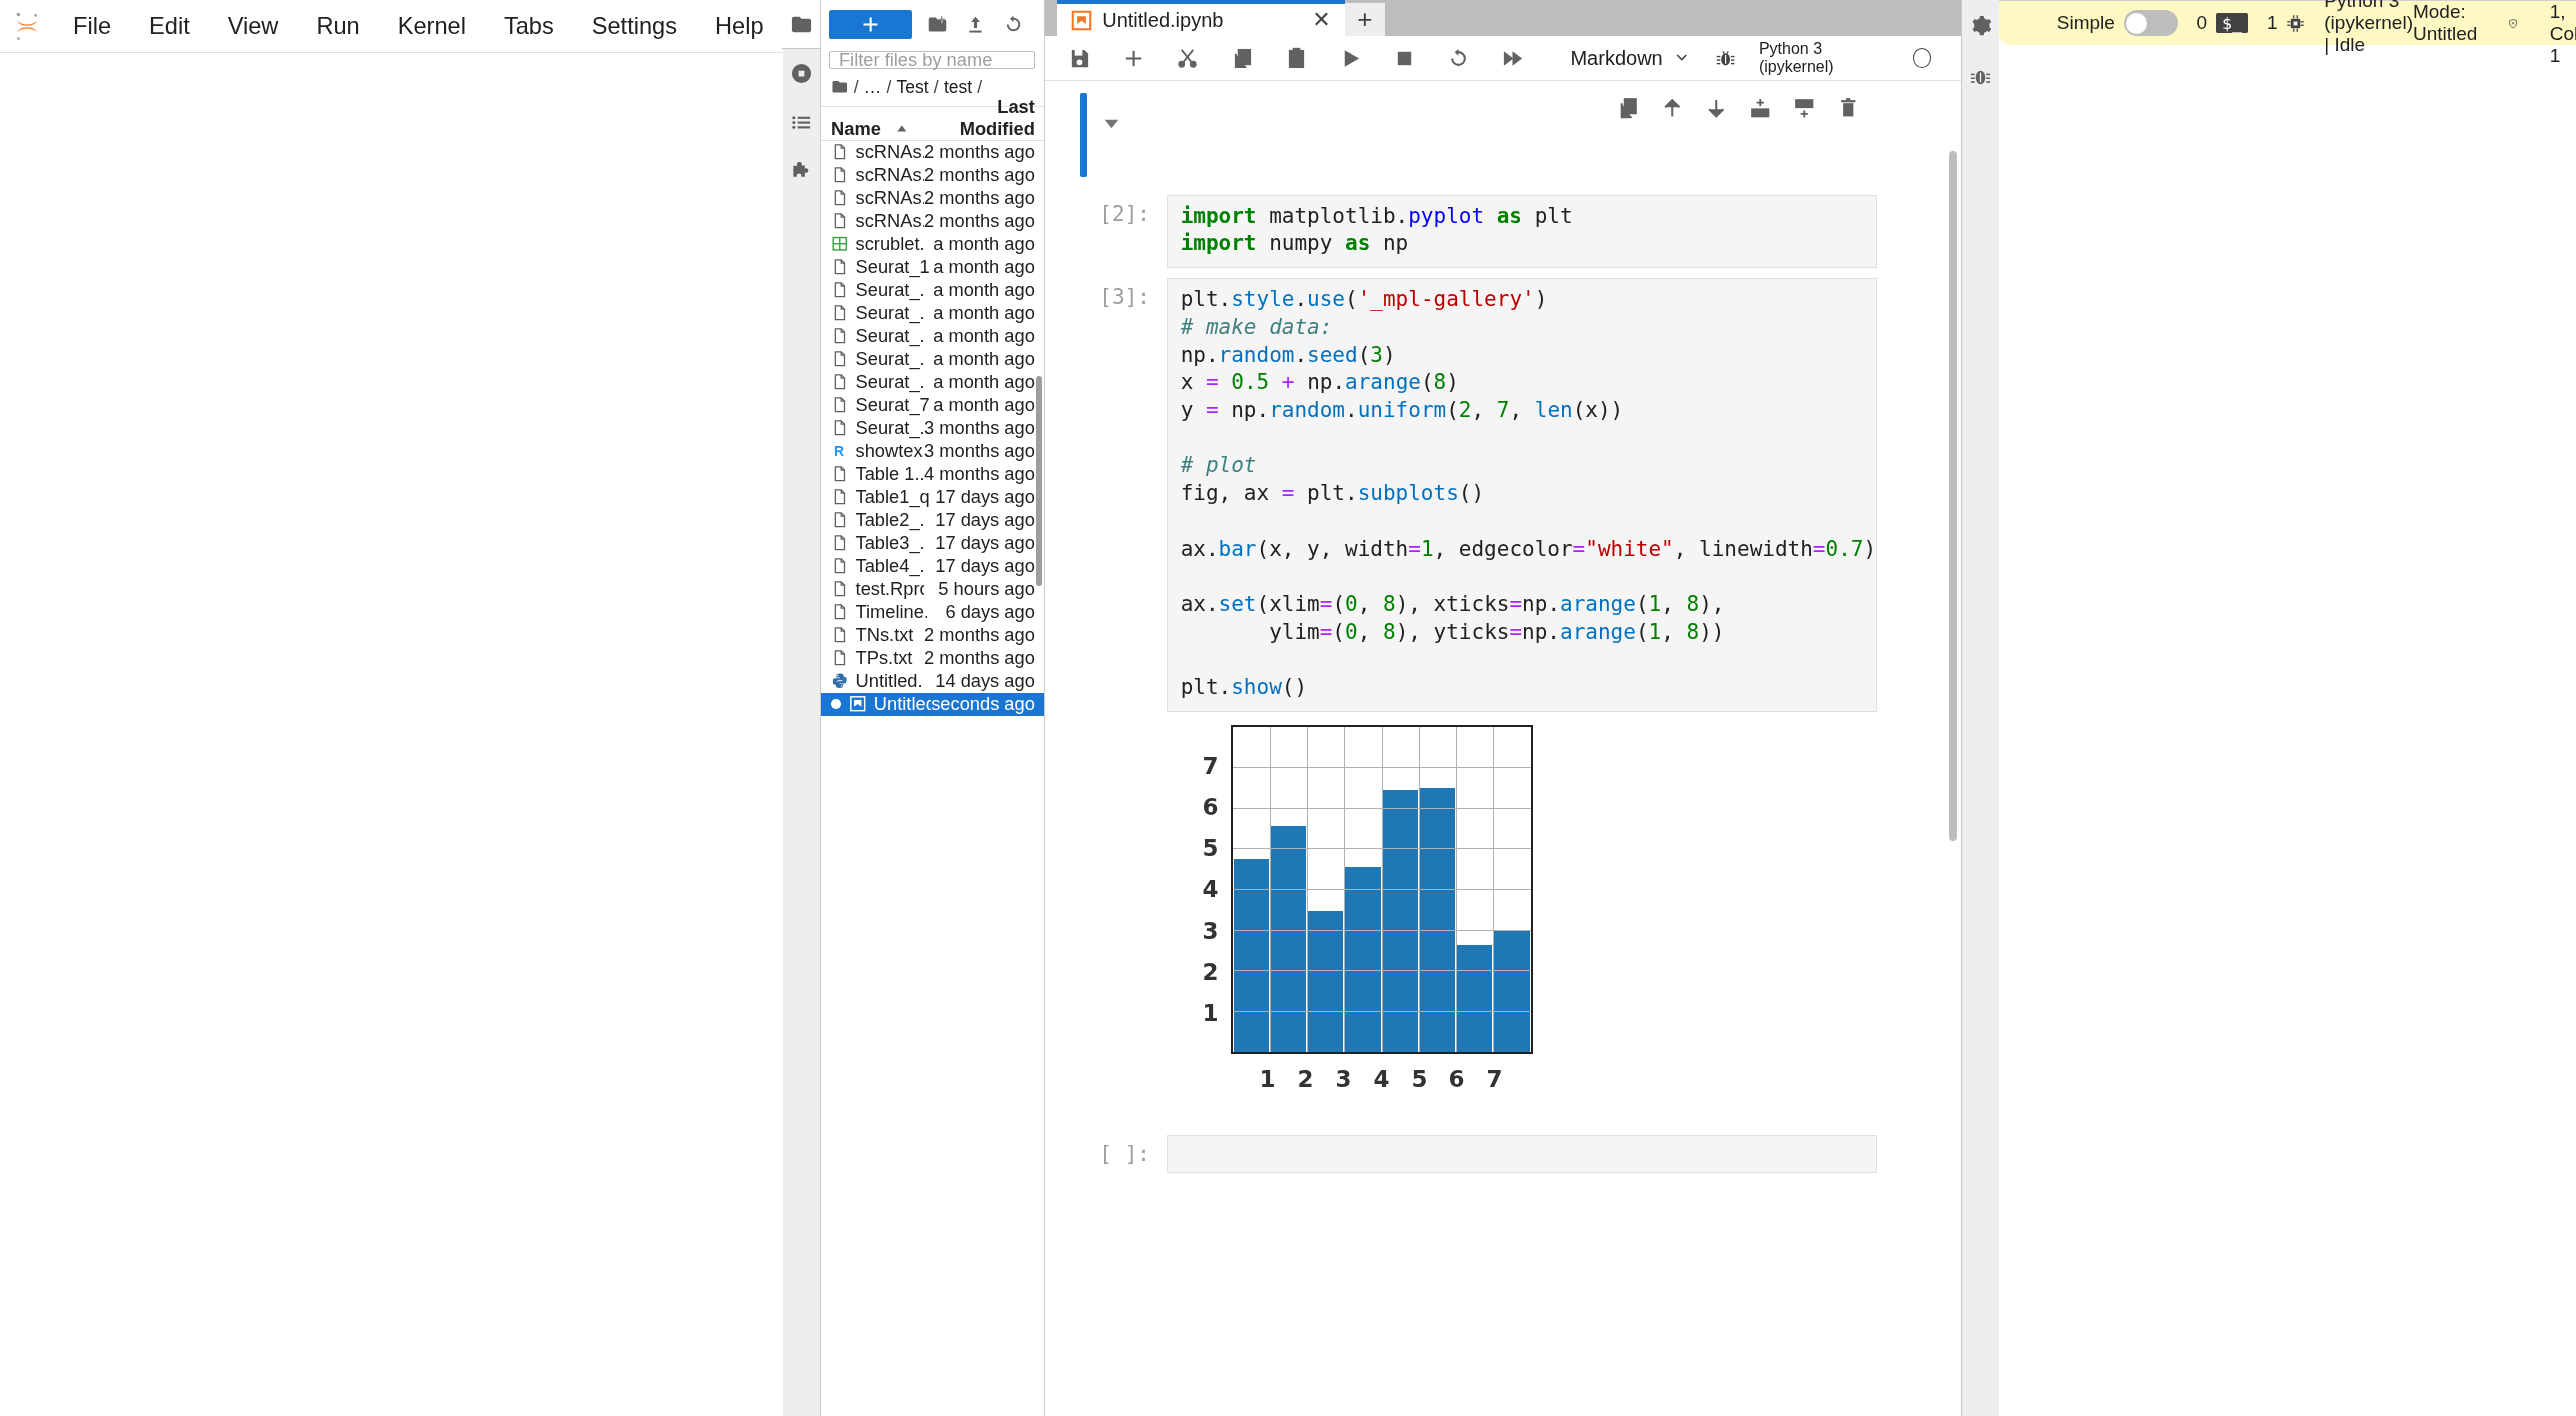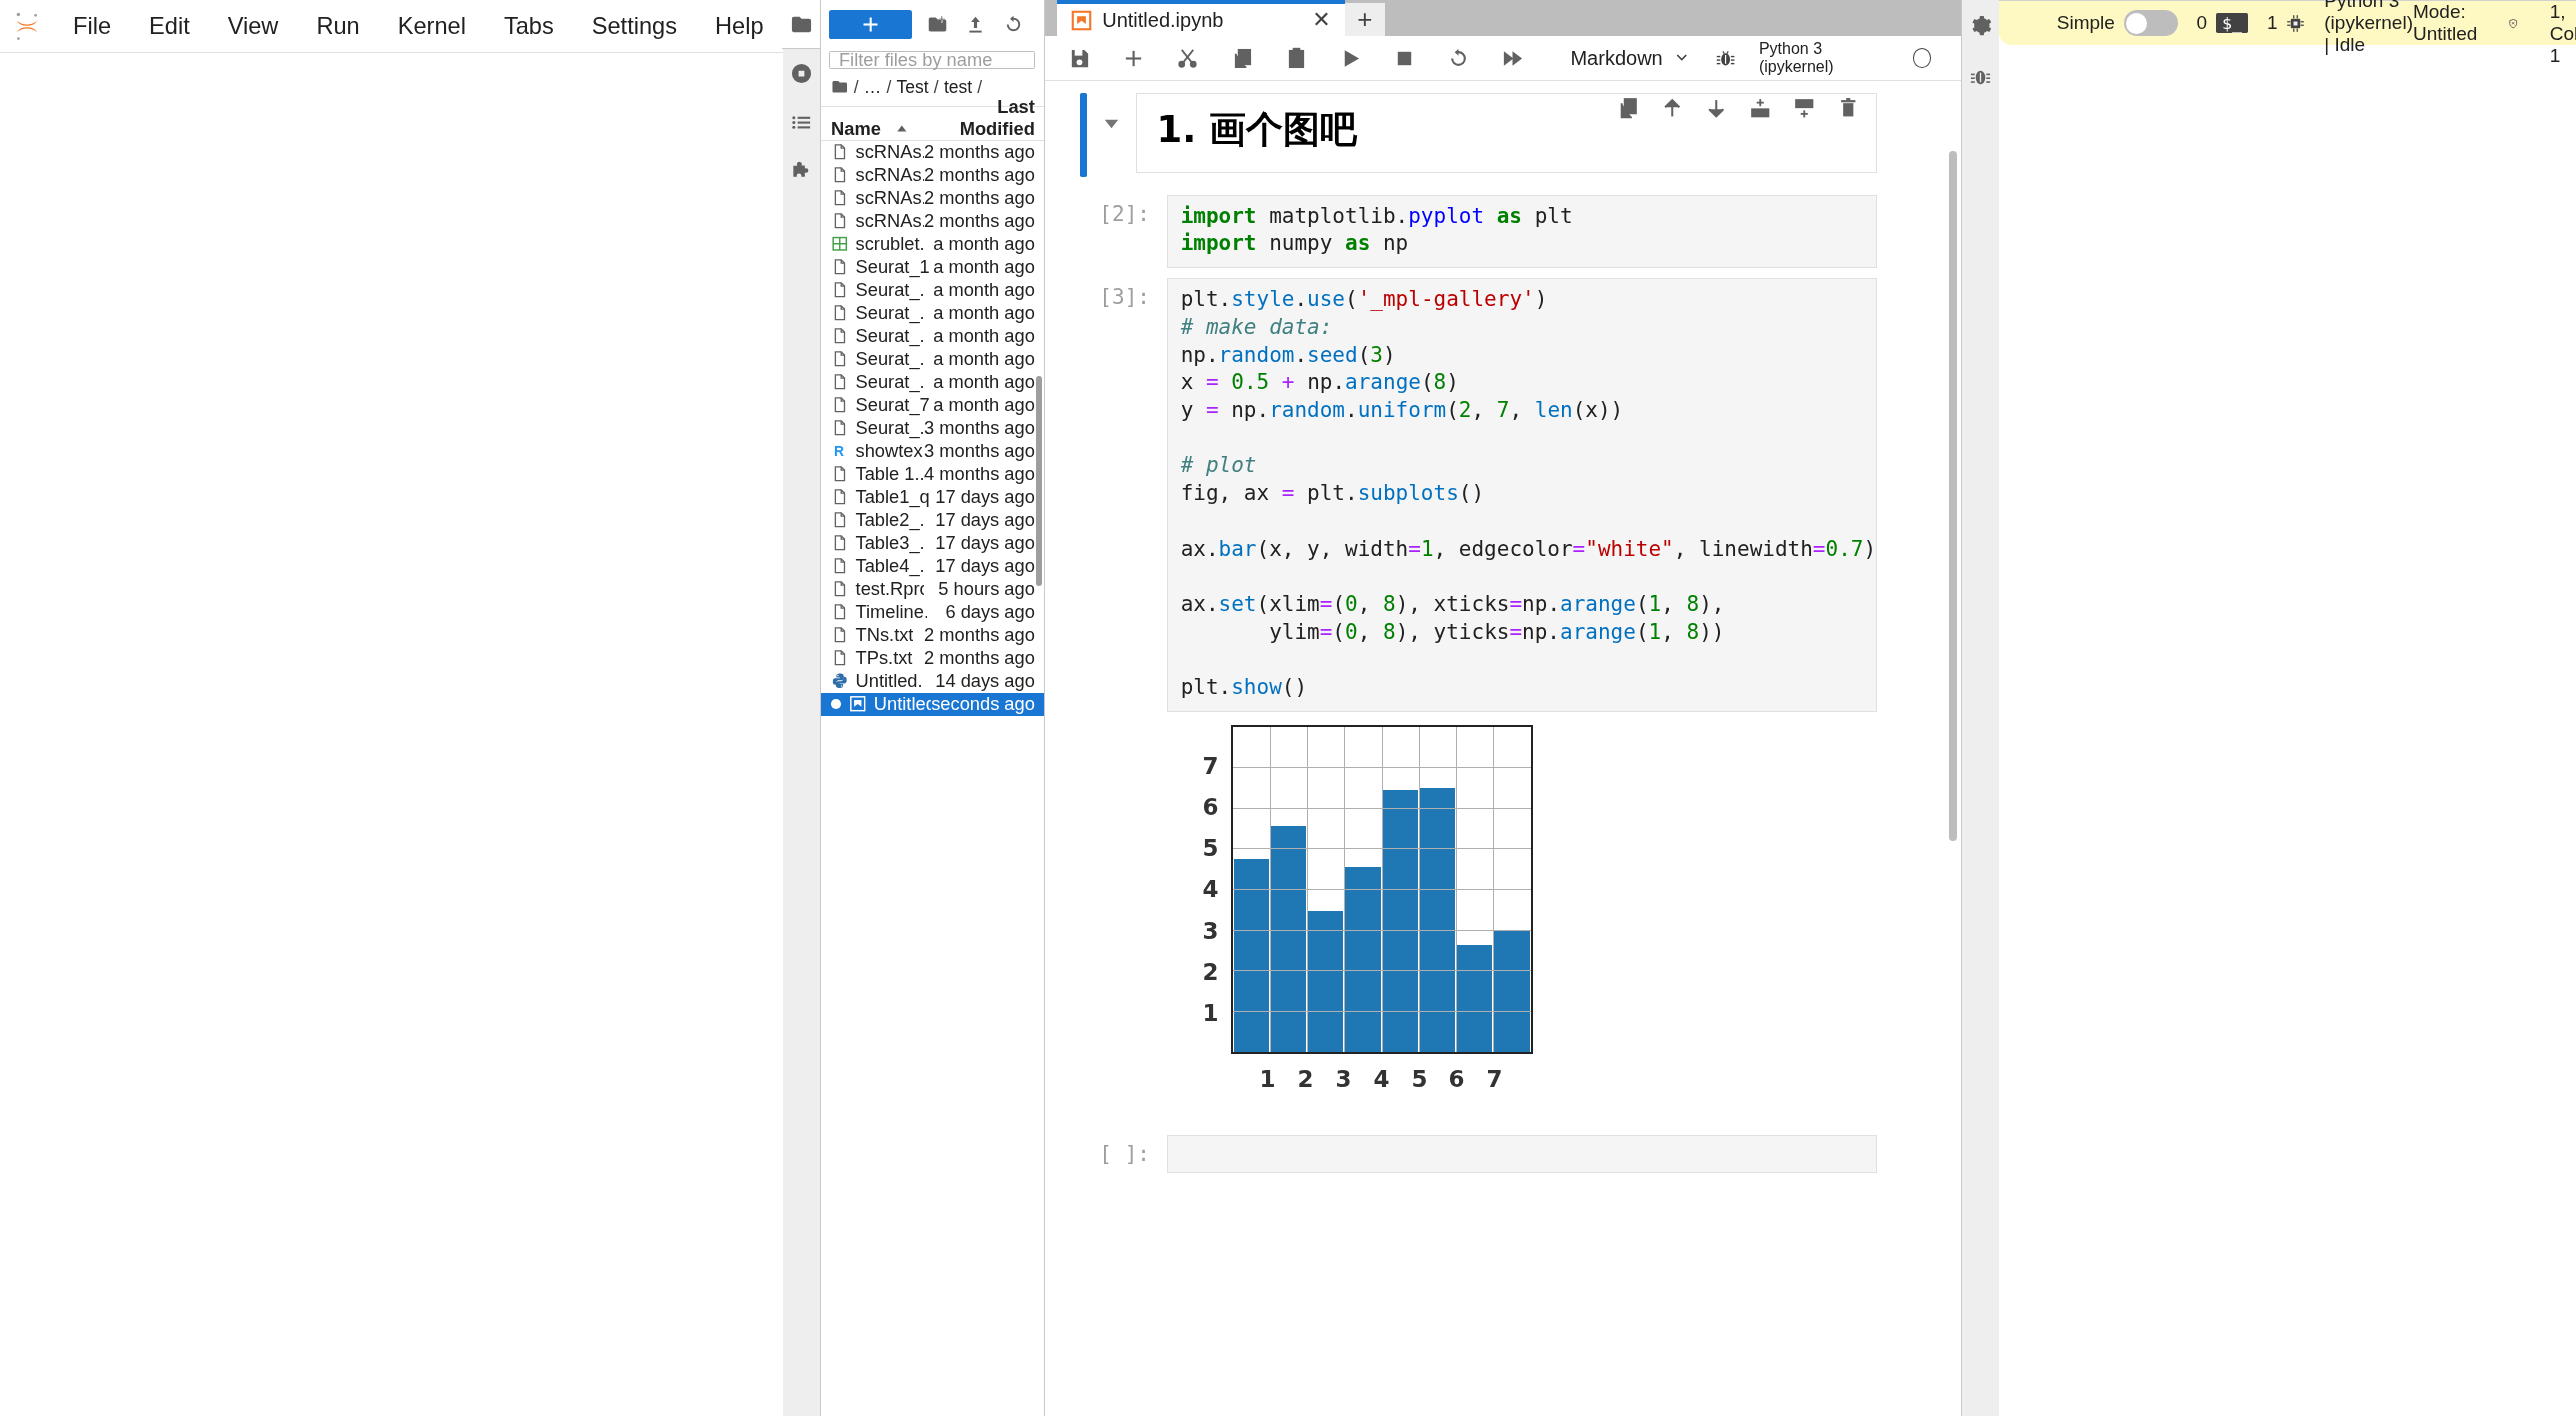--- a/index.html
+++ b/index.html
@@ -716,23 +716,20 @@
 
       <div class="nb-scrollarea">
         <div class="nb-inner">
 
           <div class="md-cell" style="padding-top:12.2px;">
             <div class="cell-bar active" style="height:84px;"></div>
             <div class="collapser">
               <svg width="23" height="23" viewBox="0 0 24 24" fill="#757575">
                 <path d="M5 8l7 9 7-9z"></path>
               </svg>
-            </div>
-            <div class="md-body">
-              <div class="md-h1">1. 画个图吧</div>
             </div>
             <div class="cell-actions">
               <div class="ca-btn">
                 <svg width="24.5" height="24.5" viewBox="0 0 24 24" fill="none" stroke="#616161" stroke-width="1.8">
                   <rect x="8.5" y="3" width="11" height="14"></rect>
                     <path d="M5.5 7v14h10"></path>
                   <line x1="14" y1="7.5" x2="14" y2="12.5"></line>
                     <line x1="11.5" y1="10" x2="16.5" y2="10"></line>
                 </svg>
               </div>

